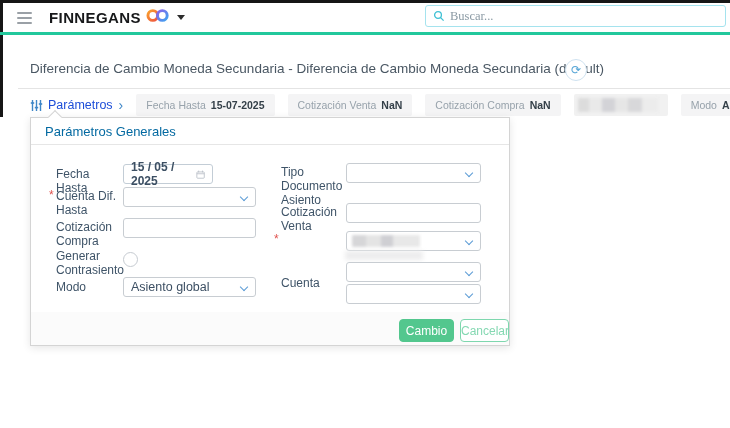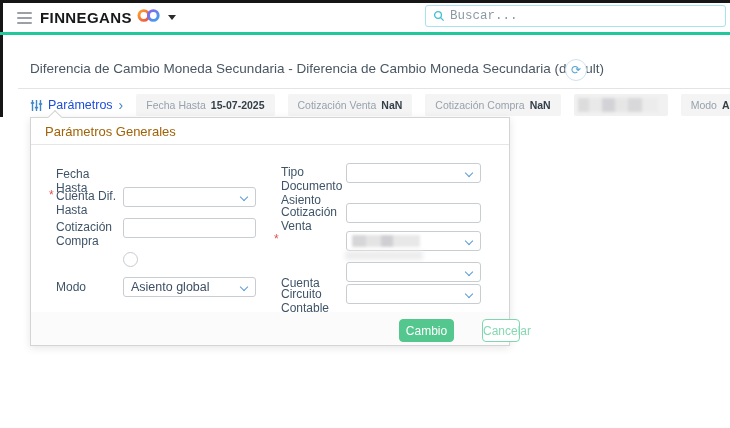--- a/index.html
+++ b/index.html
@@ -8,28 +8,28 @@
   .stage { position:relative; width:730px; height:428px; background:#fff; overflow:hidden; }
 
   
   .frame-top { position:absolute; left:0; top:0; width:730px; height:3px; background:#161616; }
   .frame-left { position:absolute; left:0; top:0; width:3px; height:117px; background:#161616; }
 
   
   .topbar { position:absolute; left:3px; top:3px; right:0; height:29px; background:#fff; display:flex; align-items:center; }
   .hamburger { margin-left:14px; width:15px; cursor:pointer; }
   .hamburger span { display:block; height:2px; background:#9aa0a6; border-radius:1px; margin:3px 0; }
-  .brand { display:flex; align-items:center; margin-left:8px; cursor:pointer; }
+  .brand { display:flex; align-items:center; margin-left:17px; cursor:pointer; }
   .brand-text { font-size:15px; font-weight:800; letter-spacing:.4px; color:#17181a; }
   .brand-logo { margin-left:4px; display:inline-block; }
   .brand-caret { margin-left:6px; width:0; height:0; border-left:4px solid transparent; border-right:4px solid transparent; border-top:5px solid #2b2b2b; }
 
   .searchbox { position:absolute; left:425px; top:5px; width:301px; height:22px; border:1px solid #a5e3ee; border-radius:3px; display:flex; align-items:center; background:#fff; }
   .searchbox svg { margin:0 5px 0 7px; flex:0 0 auto; }
-  .searchbox input { border:none; outline:none; flex:1; font-size:12.5px; color:#5a6a75; font-family:Liberation Mono, monospace; background:transparent; }
+  .searchbox input { border:none; outline:none; flex:1; font-size:12.5px; color:#5a6a75; font-family:Liberation Serif, serif; background:transparent; }
   .searchbox input::placeholder { color:#8b9aa4; }
 
   .accent-line { position:absolute; left:0; top:32px; width:730px; height:3px; background:#22c89c; }
 
   
   .page-title { position:absolute; left:30px; top:61px; font-size:13.5px; color:#4a5763; }
   .refresh-btn { position:absolute; left:565px; top:59px; width:22px; height:22px; border:1px solid #cfe2f0; border-radius:50%; background:#fff; display:flex; align-items:center; justify-content:center; color:#58a6d6; font-size:12px; cursor:pointer; }
 
   .divider { position:absolute; left:18px; right:0; top:88px; height:1px; background:#e4e4e4; }
 
@@ -41,21 +41,21 @@
   .chip { background:#f4f4f5; border-radius:2px; height:22px; display:flex; align-items:center; gap:5px; padding:0 10px; font-size:10.5px; color:#97a2ab; white-space:nowrap; }
   .chip b { color:#333f48; font-weight:700; }
   .chip.redacted { width:94px; position:relative; overflow:hidden; background:#f1f1f1; }
   .smudge { position:absolute; left:4px; top:4px; right:10px; bottom:4px; border-radius:1px;
             background:linear-gradient(90deg,#dcdcdc 0 14%,#e9e9e9 14% 30%,#d3d3d7 30% 46%,#e6e6e6 46% 62%,#d8d8da 62% 80%,#ececec 80% 100%);
             filter:blur(1.5px); }
 
   
   .modal { position:absolute; left:30px; top:117px; width:480px; height:229px; background:#fff; border:1px solid #d4d4d4; box-shadow:0 2px 8px rgba(0,0,0,.10); }
   .modal-arrow { position:absolute; left:19px; top:-6px; width:10px; height:10px; background:#fff; border-left:1px solid #d4d4d4; border-top:1px solid #d4d4d4; transform:rotate(45deg); }
-  .modal-header { height:27px; line-height:27px; border-bottom:1px solid #e6e6e6; padding-left:14px; font-size:13px; color:#a16207; }
+  .modal-header { height:27px; line-height:27px; border-bottom:1px solid #e6e6e6; padding-left:14px; font-size:13px; color:#0369a1; }
 
   .flabel { position:absolute; font-size:12px; line-height:1.18; color:#3f5468; }
   .flabel .req { position:absolute; left:-7px; top:-1px; color:#e0524e; }
   .lcol-label { left:25px; width:66px; }
   .rcol-label { left:250px; width:64px; }
 
   .control { position:absolute; height:20px; border:1px solid #c8cdd2; border-radius:3px; background:#fff; font-size:12.5px; color:#3c4f63; display:flex; align-items:center; padding:0 7px; cursor:pointer; }
   .control.textinput { cursor:text; }
   .lcol-ctl { left:92px; width:133px; }
   .rcol-ctl { left:315px; width:135px; }
@@ -63,21 +63,21 @@
   .date-ctl { width:90px; border-color:#c3cdd6; justify-content:center; gap:4px; font-weight:600; font-size:12px; }
   .radio { position:absolute; width:15px; height:15px; border:1px solid #c6cbd1; border-radius:50%; background:#fff; cursor:pointer; }
   .redacted-val { position:absolute; left:5px; top:3px; width:68px; height:12px;
                   background:linear-gradient(90deg,#d6d6d8 0 20%,#e4e4e4 20% 42%,#cfcfd3 42% 60%,#e8e8e8 60% 100%);
                   filter:blur(1.6px); border-radius:1px; }
   .redacted-under { position:absolute; left:314px; top:133px; width:78px; height:9px; background:#ededee; filter:blur(2px); }
 
   .modal-footer { position:absolute; left:0; right:0; bottom:0; height:33px; background:#fbfbfb; }
   .btn { position:absolute; height:23px; border-radius:4px; font-size:12px; font-family:"Liberation Sans",sans-serif; cursor:pointer; }
   .btn-accept { left:368px; top:201px; width:55px; background:#53c78e; border:1px solid #53c78e; color:#fff; }
-  .btn-cancel { left:451px; top:201px; width:38px; background:#fff; border:1px solid #7ed7ae; color:#85d8b2; }
+  .btn-cancel { left:429px; top:201px; width:49px; background:#fff; border:1px solid #7ed7ae; color:#85d8b2; }
 </style>
 </head>
 <body>
 
 <div class="stage">
   <div class="frame-top"></div>
   <div class="frame-left"></div>
 
   <div class="topbar">
     <div class="hamburger">
@@ -156,34 +156,44 @@
       <span>Modo</span>
       <b>Asiento global</b>
     </div>
   </div>
 
   <div class="modal">
     <div class="modal-arrow"></div>
     <div class="modal-header">Parámetros Generales</div>
 
     <div class="flabel lcol-label" style="top:49px">Fecha Hasta</div>
+    <div class="control date-ctl" style="left:92px; top:46px">
+      <span>15 / 05 / 2025</span>
+      <svg width="11" height="11" viewBox="0 0 11 11">
+        <rect x="1" y="2.4" width="9" height="7.6" rx="1" fill="none" stroke="#b8bec6" stroke-width="1"></rect>
+        <line x1="3.2" y1="0.8" x2="3.2" y2="3" stroke="#b8bec6" stroke-width="1"></line>
+        <line x1="7.8" y1="0.8" x2="7.8" y2="3" stroke="#b8bec6" stroke-width="1"></line>
+        <line x1="1" y1="4.6" x2="10" y2="4.6" stroke="#b8bec6" stroke-width="1"></line>
+      </svg>
+    </div>
 
     <div class="flabel lcol-label" style="top:71px">
       <span class="req">*</span><span>Cuenta Dif. Hasta</span>
     </div>
     <div class="control lcol-ctl" style="top:69px">
       <span></span>
       <span class="chev-icon"></span>
     </div>
 
     <div class="flabel lcol-label" style="top:102px">Cotización Compra</div>
     <div class="control textinput lcol-ctl" style="top:100px">
       <span></span>
     </div>
 
+    <div class="flabel lcol-label" style="top:131px">Generar Contrasiento</div>
     <div class="radio" style="left:92px; top:134px"></div>
 
     <div class="flabel lcol-label" style="top:162px">Modo</div>
     <div class="control lcol-ctl" style="top:159px">
       <span>Asiento global</span>
       <span class="chev-icon"></span>
     </div>
 
     <div class="flabel rcol-label" style="top:47px">Tipo Documento Asiento</div>
     <div class="control rcol-ctl" style="top:45px">
@@ -204,21 +214,20 @@
       <span class="chev-icon"></span>
     </div>
     <div class="redacted-under"></div>
 
     <div class="flabel rcol-label" style="top:158px">Cuenta</div>
     <div class="control rcol-ctl" style="top:144px">
       <span></span>
       <span class="chev-icon"></span>
     </div>
 
-    <div class="flabel rcol-label" style="top:169px">Circuito Contable</div>
     <div class="control rcol-ctl" style="top:166px">
       <span></span>
       <span class="chev-icon"></span>
     </div>
 
     <div class="modal-footer"></div>
     <button class="btn btn-accept">Cambio</button>
     <button class="btn btn-cancel">Cancelar</button>
   </div>
 </div>

